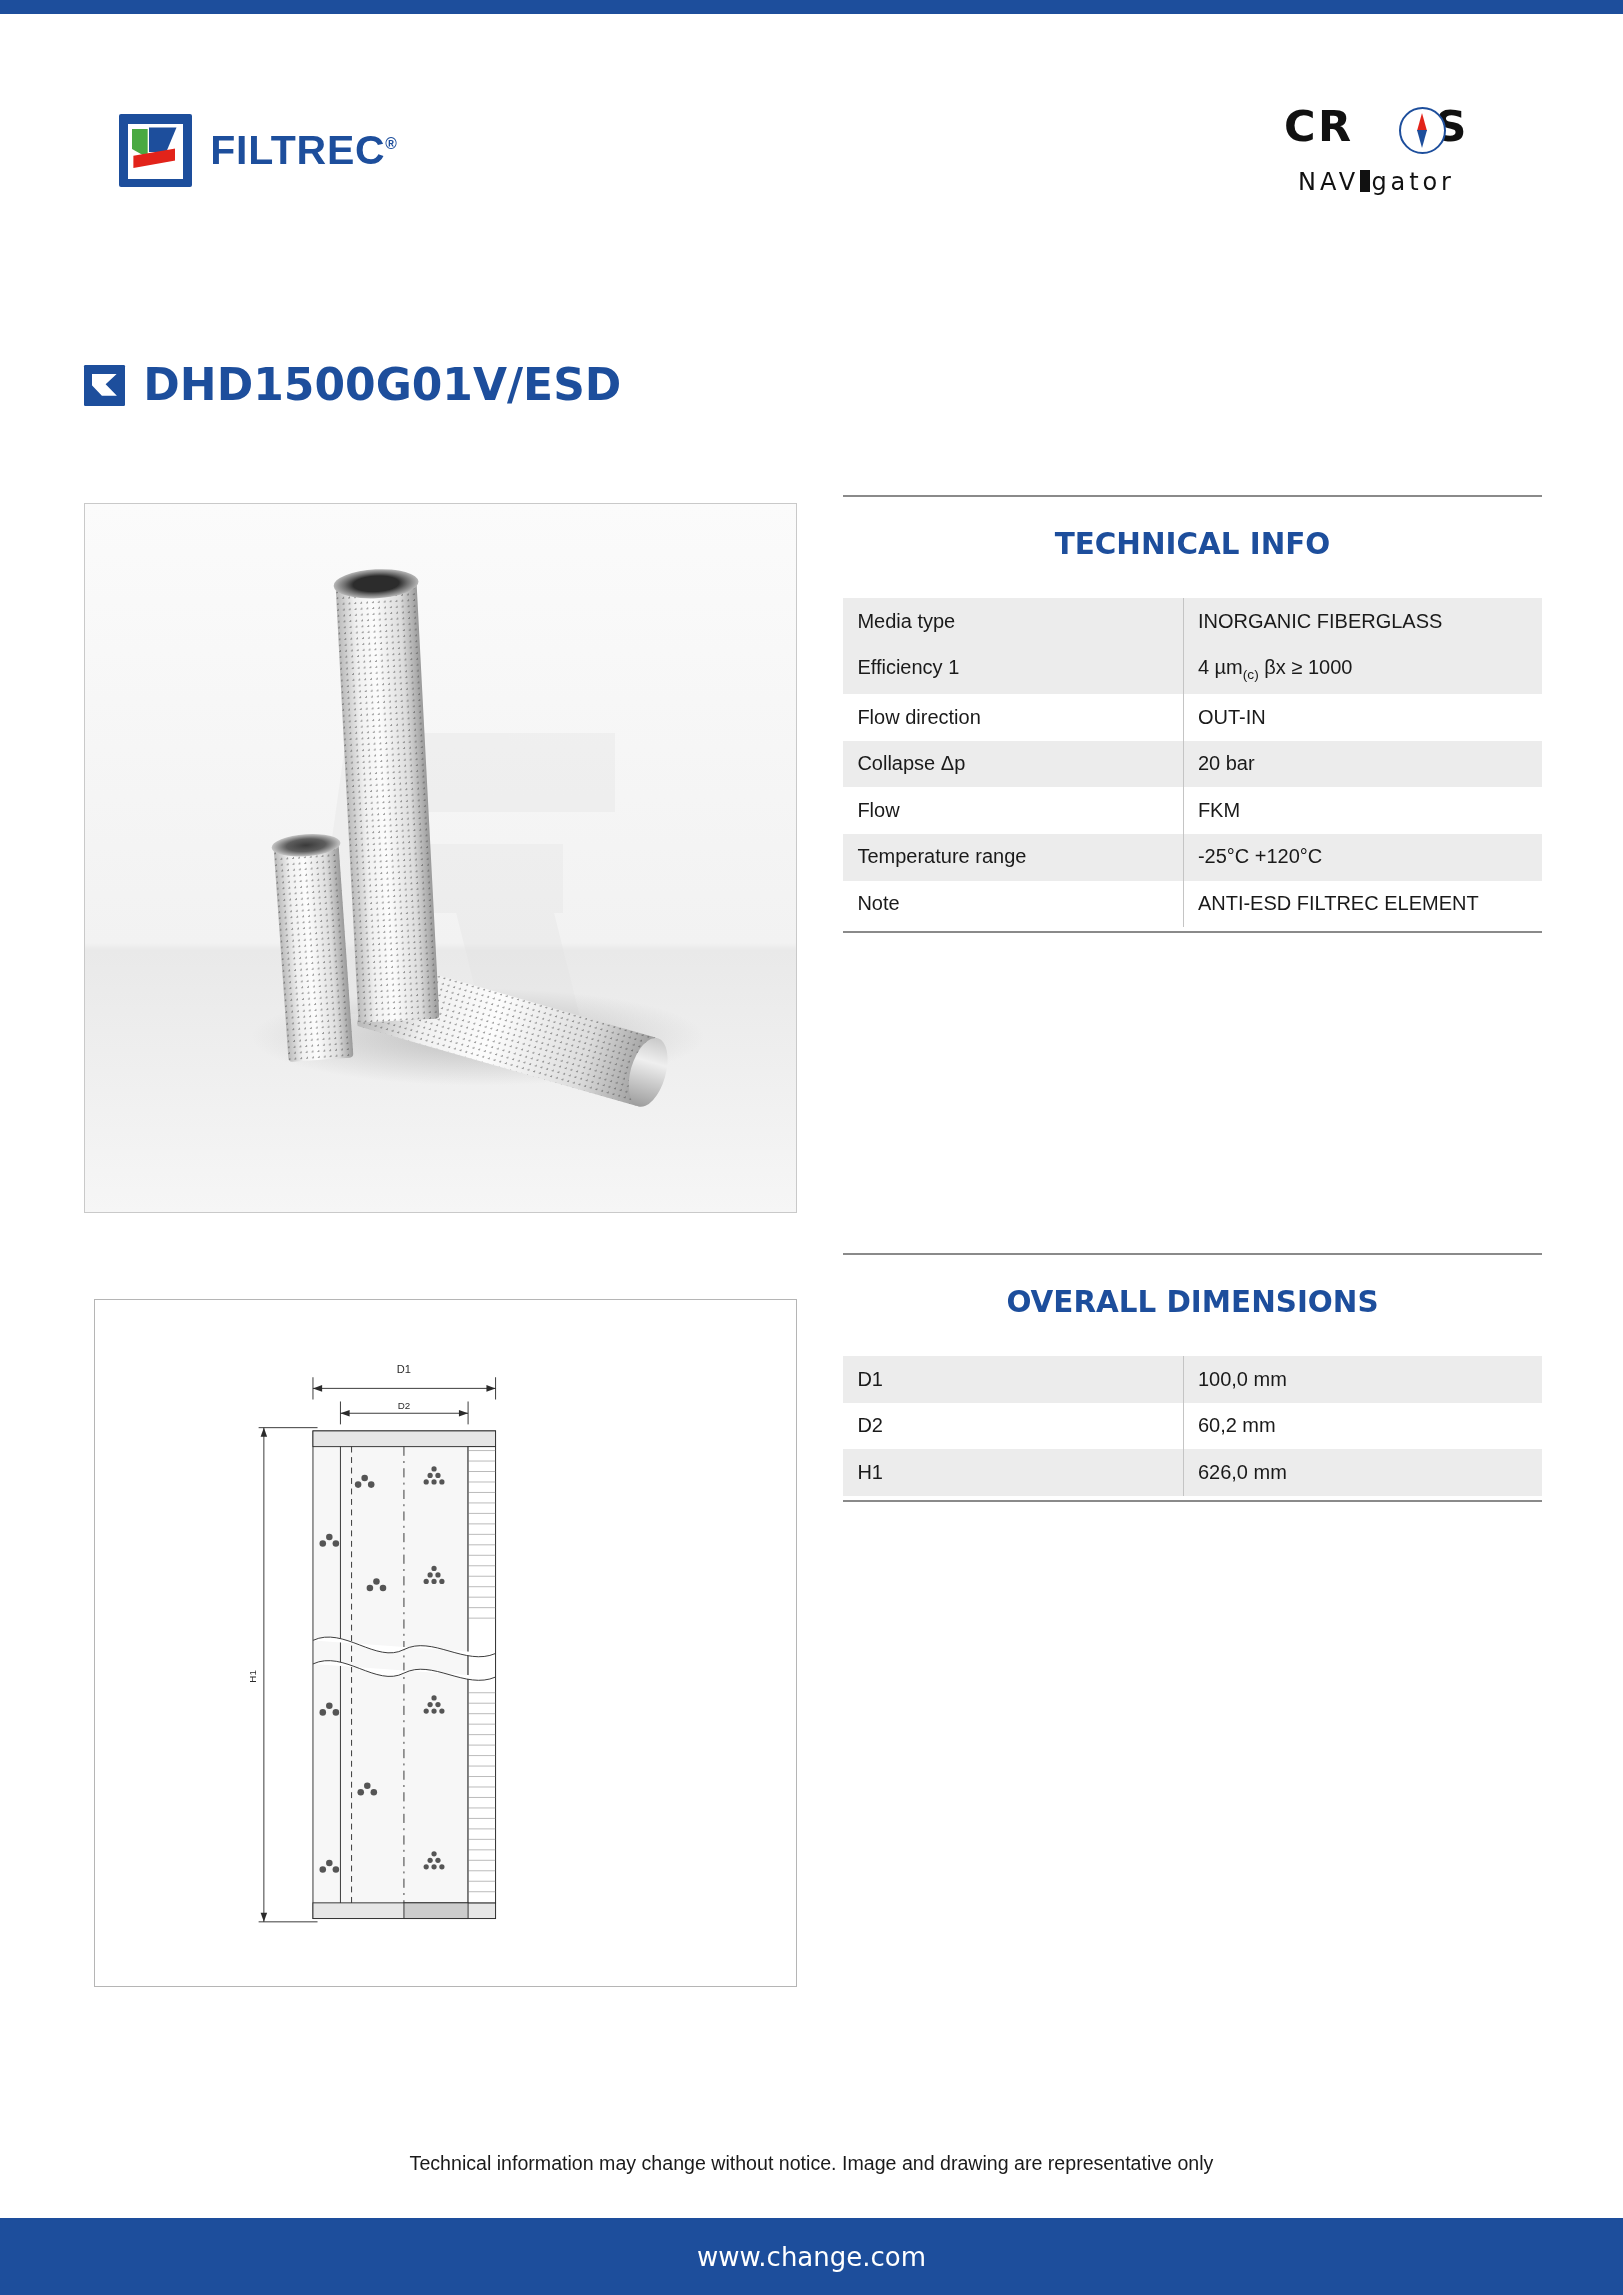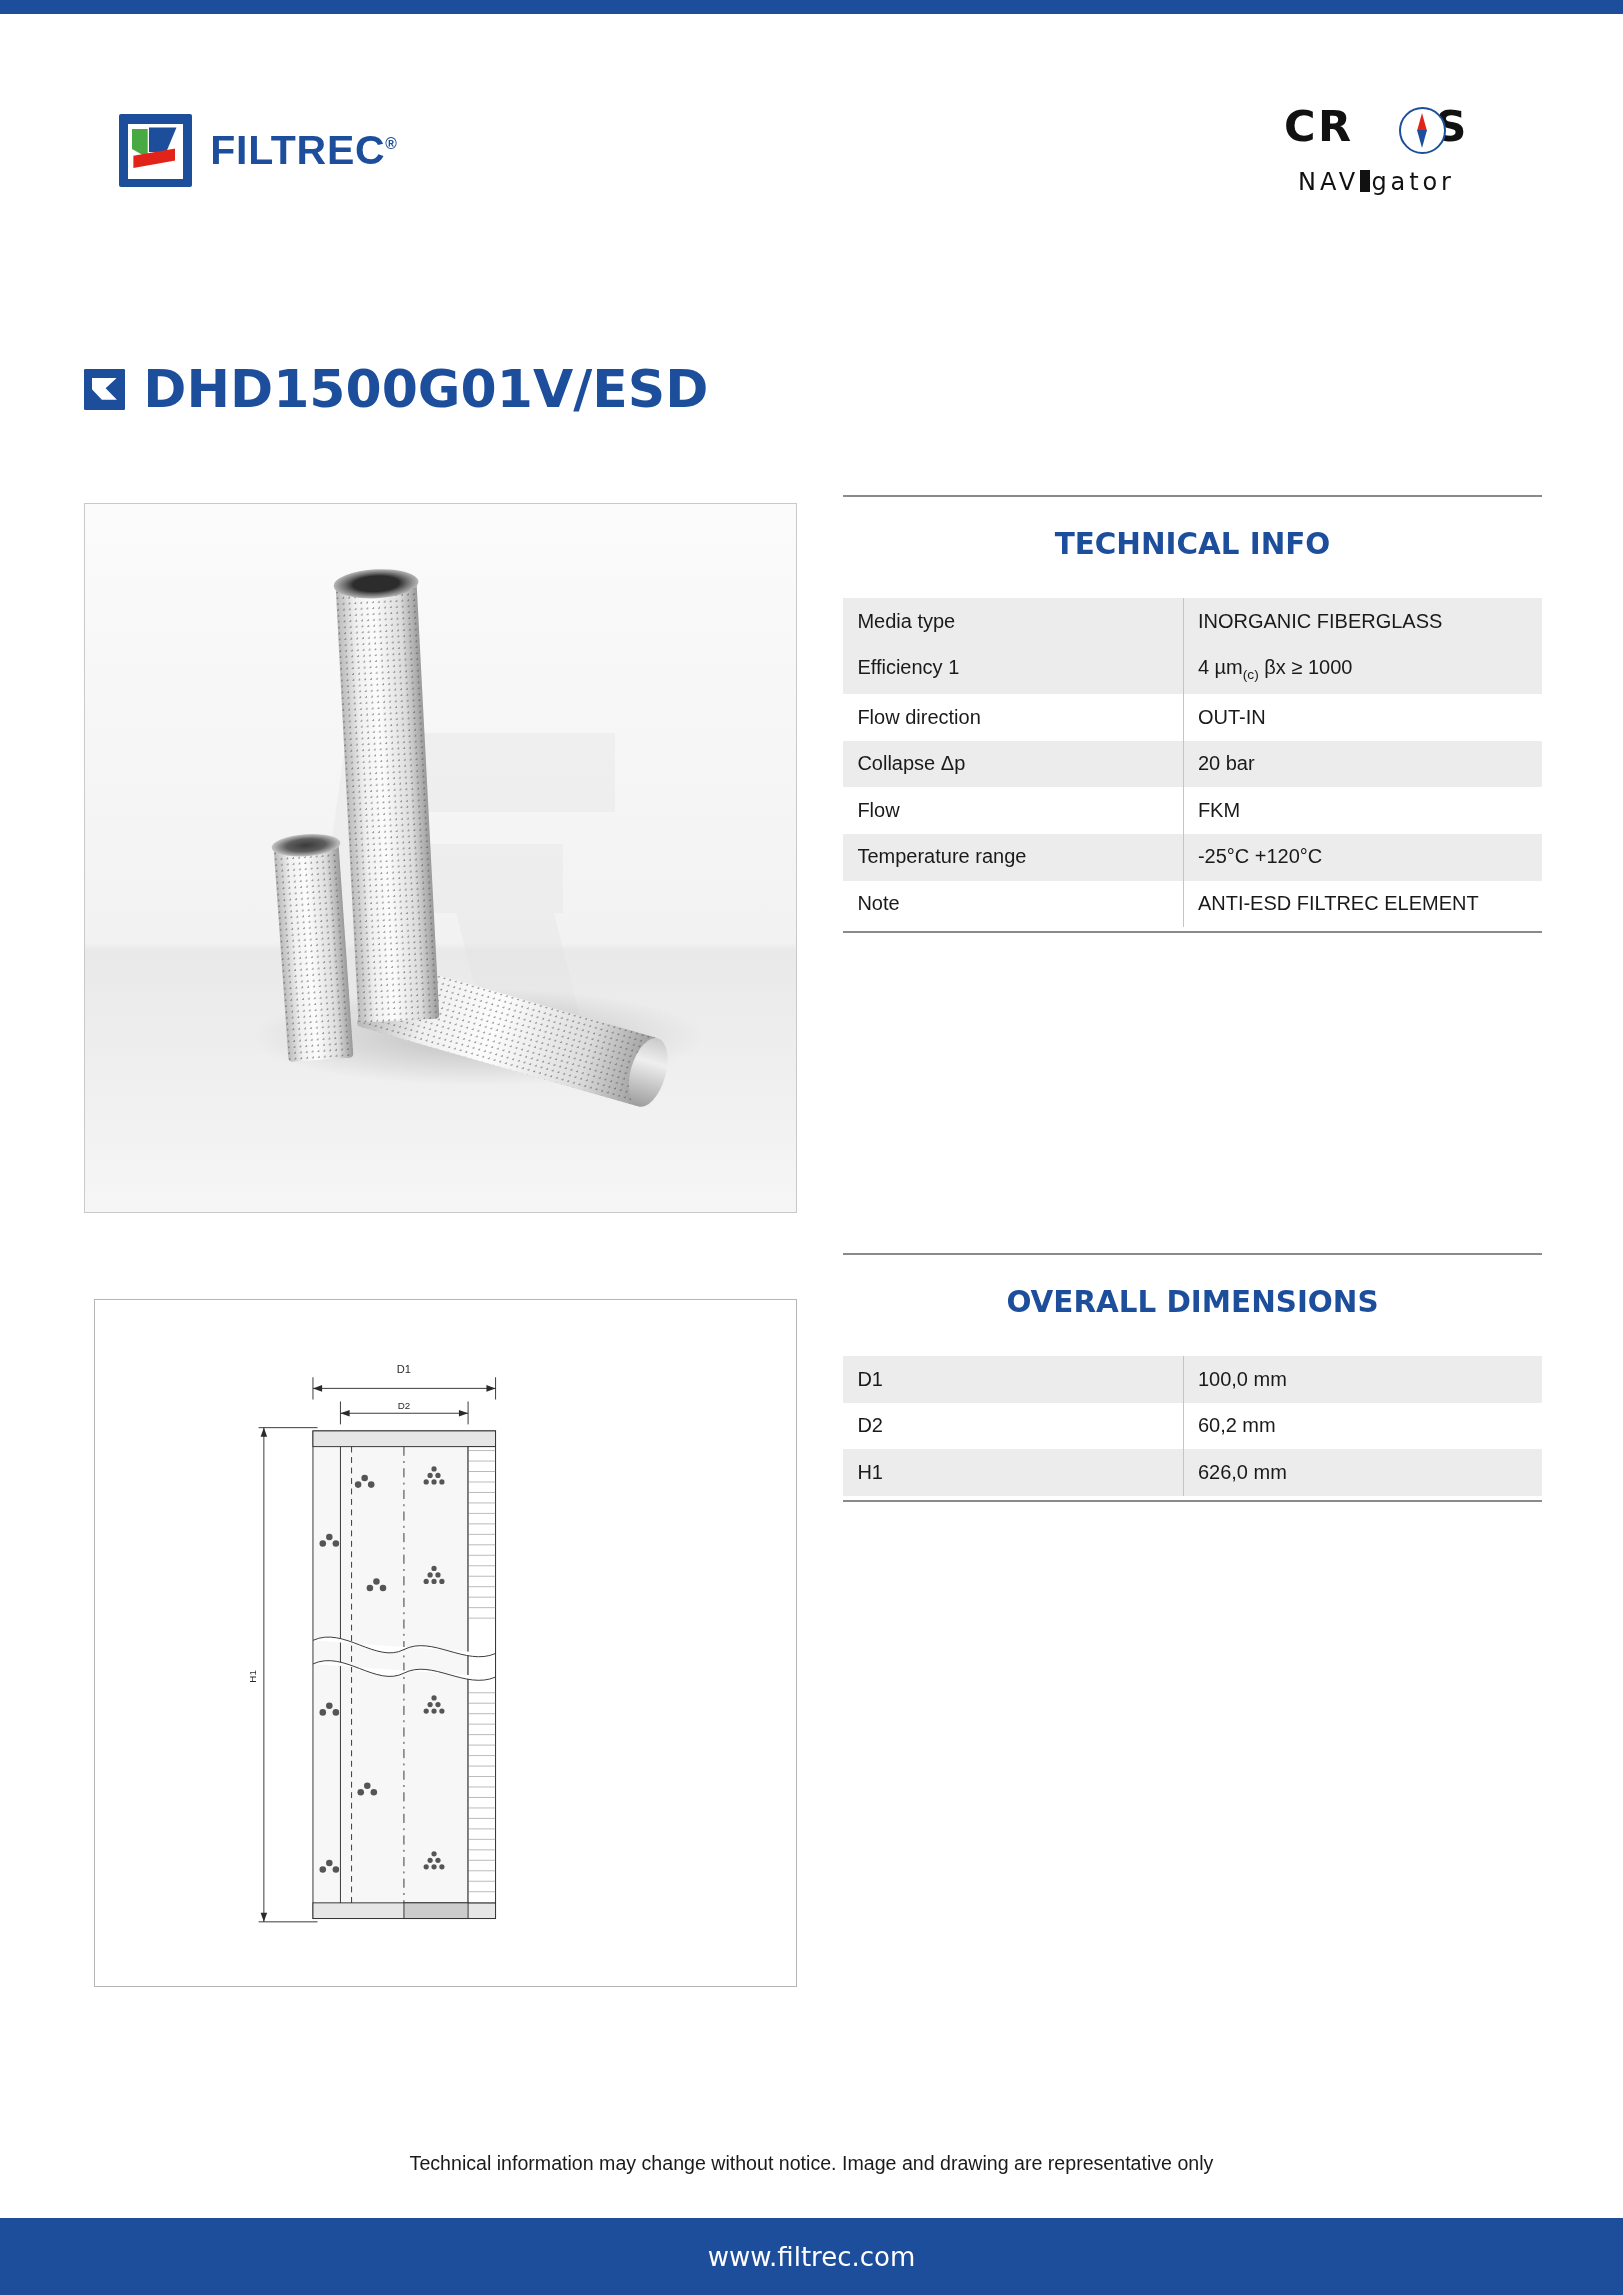--- a/index.html
+++ b/index.html
@@ -161,21 +161,21 @@
     flex: none;
   }
   .title-icon .ti-mark {
     position: absolute;
     left: 7.9px; top: 9.2px;
     width: 25px; height: 22px;
     background: #ffffff;
     clip-path: polygon(0 0, 100% 0, 55% 48%, 100% 100%, 40% 100%, 0 52%);
   }
   .doc-title {
-    font-size: 52px;
+    font-size: 44px;
     font-weight: bold;
     color: #1d4e9c;
     margin-left: 18.3px;
     letter-spacing: 0px;
     font-family: "DejaVu Sans", sans-serif;
     line-height: 1;
   }
 
   
   .photo-box {
@@ -635,15 +635,15 @@
         <td class="v">626,0 mm</td>
       </tr>
     </tbody>
   </table>
   <div class="tbl-bottom-rule"></div>
 </div>
 
 <div class="foot-note">Technical information may change without notice. Image and drawing are representative only</div>
 
 <div class="foot-bar">
-  <a href="#">www.filtrec.com</a>
+  <a href="#">www.change.com</a>
 </div>
 
 
 </body></html>

